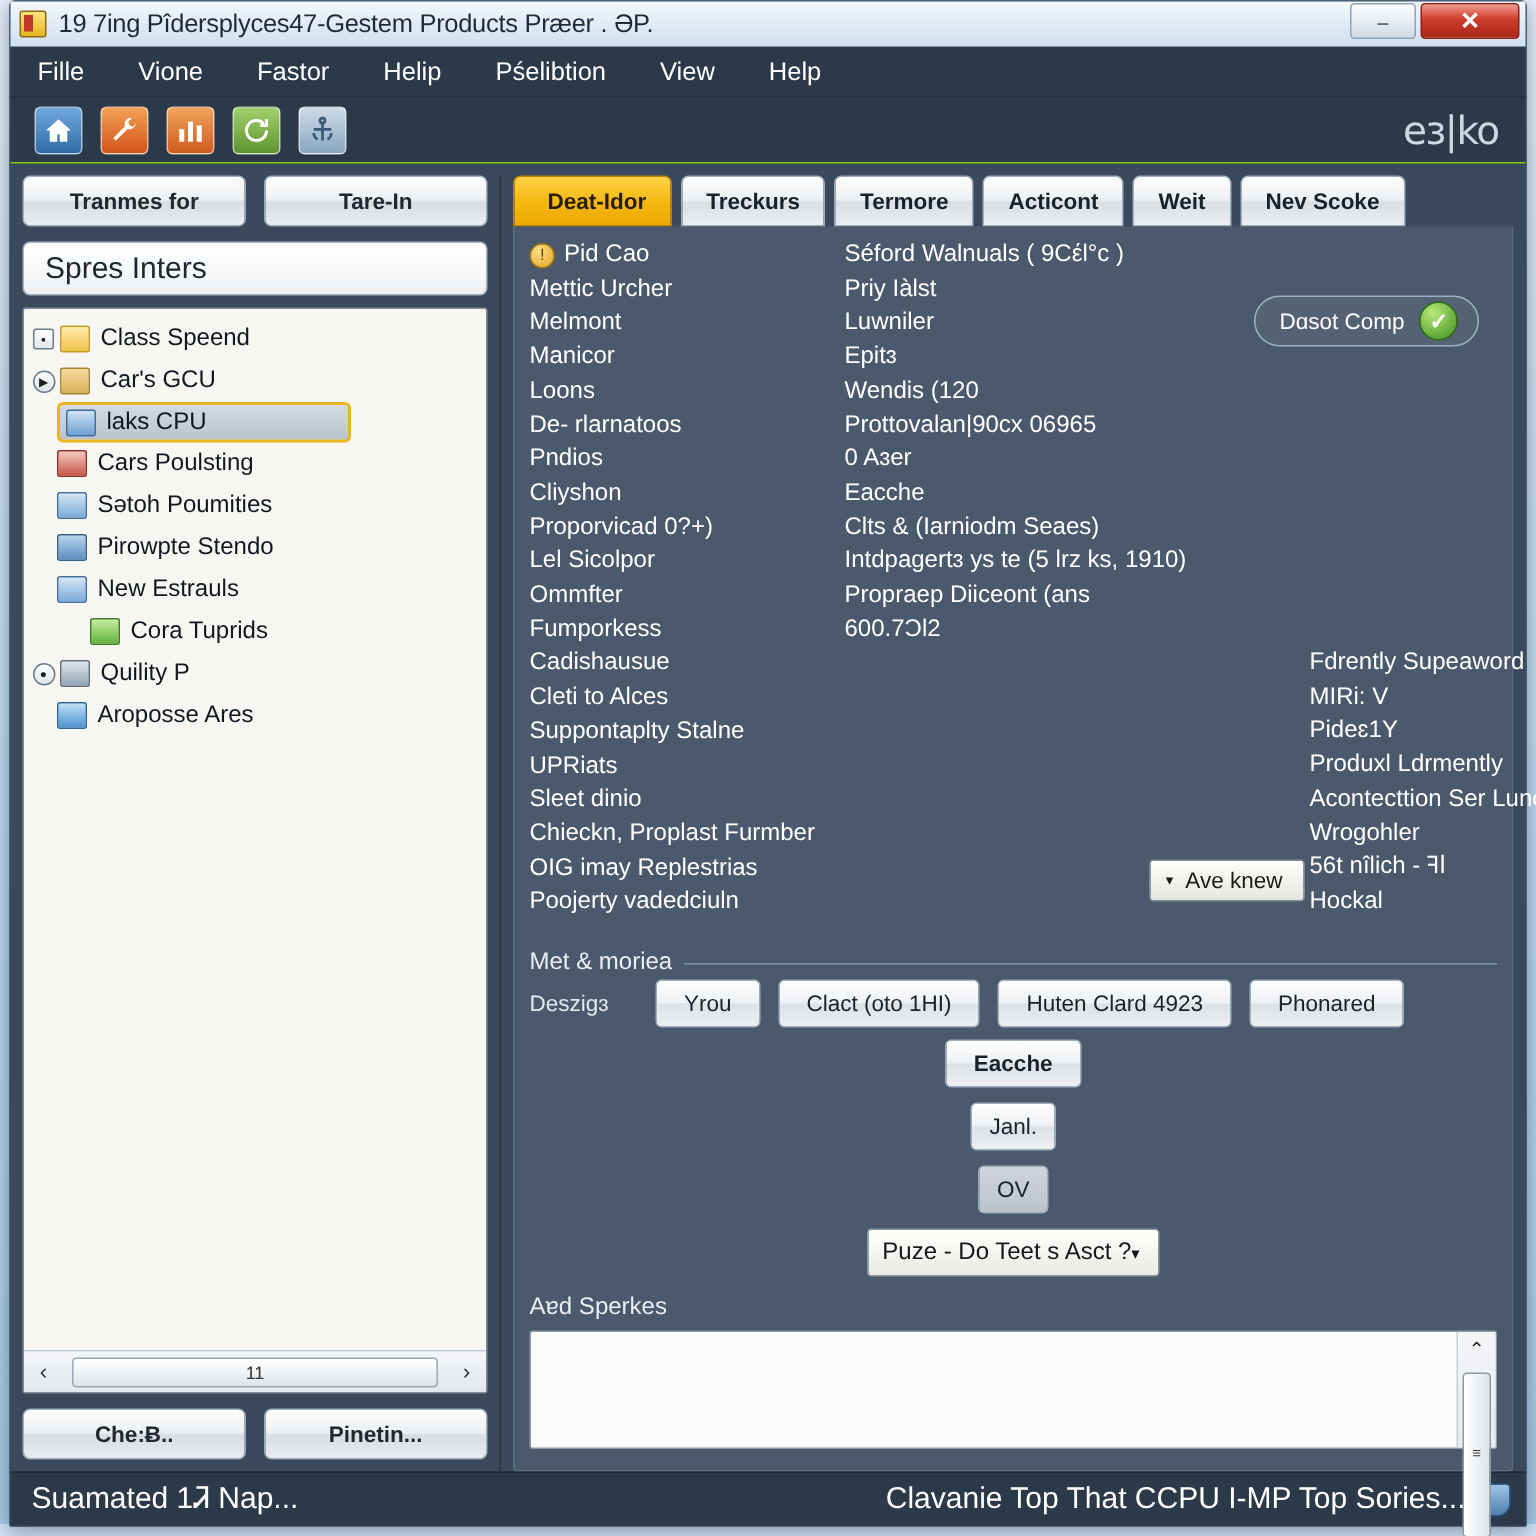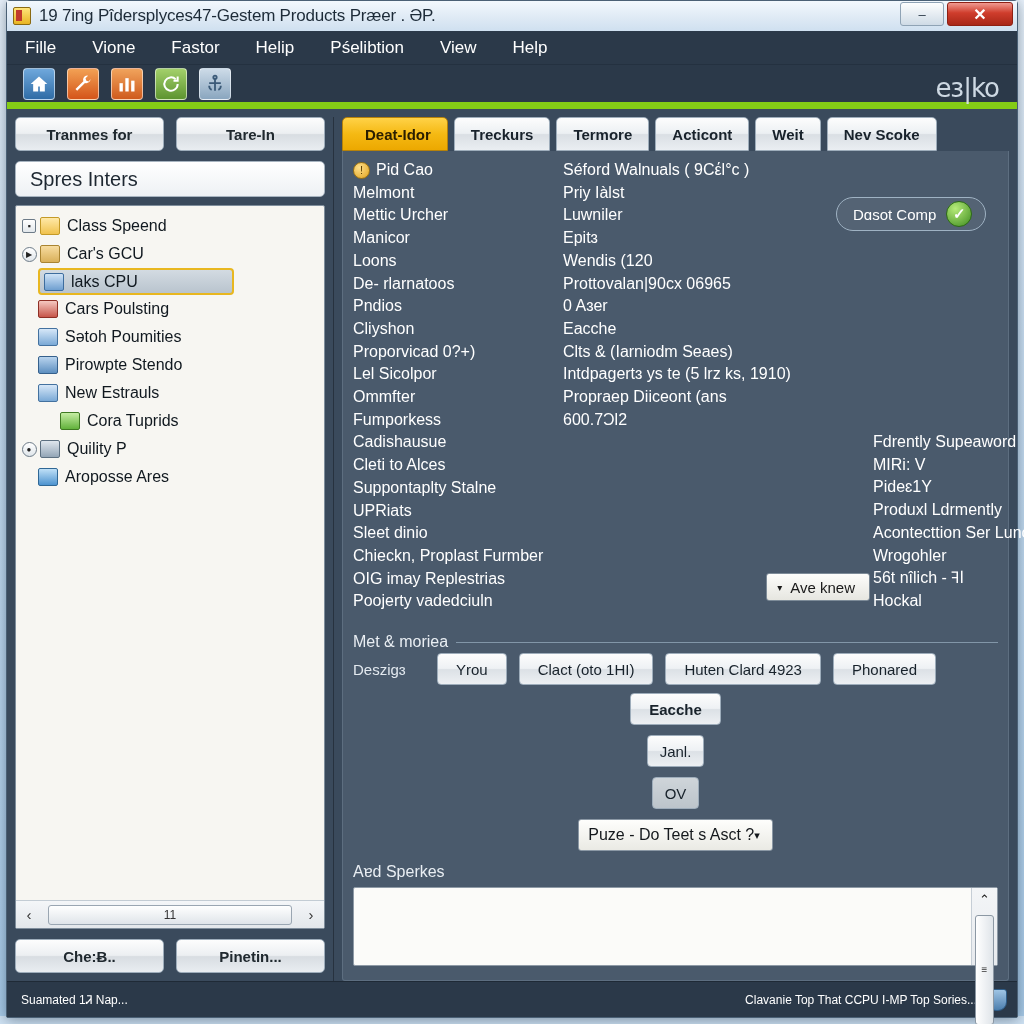--- a/index.html
+++ b/index.html
@@ -88,21 +88,21 @@
   }
 
   
   #toolbar {
     flex: 0 0 44px;
     background: #2b3949;
     display:flex; align-items:center;
     padding-left: 16px;
     gap: 12px;
     position: relative;
-    border-bottom: 7px solid #84cc16;
+    border-bottom: 1px solid #84cc16;
   }
   .tool-btn {
     width: 32px; height: 32px;
     border-radius: 4px;
     border: 1px solid rgba(255,255,255,.55);
     display:flex; align-items:center; justify-content:center;
     color:#fff;
   }
   .tool-btn svg { width:20px; height:20px; }
   .tb-blue   { background: linear-gradient(180deg,#6fa8dc,#2f6ca6); }
@@ -374,21 +374,21 @@
     font-size: 10px; color:#333;
   }
 
   
   #statusbar {
     flex: 0 0 36px;
     background: #2b3949;
     border-top: 1px solid #1f2a36;
     display:flex; align-items:center;
     padding: 0 10px 0 14px;
-    color: #ffffff; font-size: 12px;
+    color: #ffffff; font-size: 20px;
     gap: 10px;
   }
   #statusbar .left { flex: 0 0 auto; }
   #statusbar .right { margin-left:auto; display:flex; align-items:center; gap:10px; }
   #statusbar .shield {
     width: 20px; height: 22px;
     background: linear-gradient(180deg,#9fc4e4,#4d7fae);
     border: 1px solid #2f5d88;
     border-radius: 3px 3px 9px 9px;
   }
@@ -552,22 +552,22 @@
         </div>
 
         <div id="panel">
 
           <div id="columns">
             <div class="col" id="col-a">
               <div class="row1">
                 <span class="warn-dot">!</span>
                 <span>Pid Cao</span>
               </div>
+              <div>Mettic Urcher</div>
               <div>Melmont</div>
-              <div>Mettic Urcher</div>
               <div>Manicor</div>
               <div>Loons</div>
               <div>De- rlarnatoos</div>
               <div>Pndios</div>
               <div>Cliyshon</div>
               <div>Proporvicad 0?+)</div>
               <div>Lel Sicolpor</div>
               <div>Ommfter</div>
               <div>Fumporkess</div>
               <div>Cadishausue</div>

